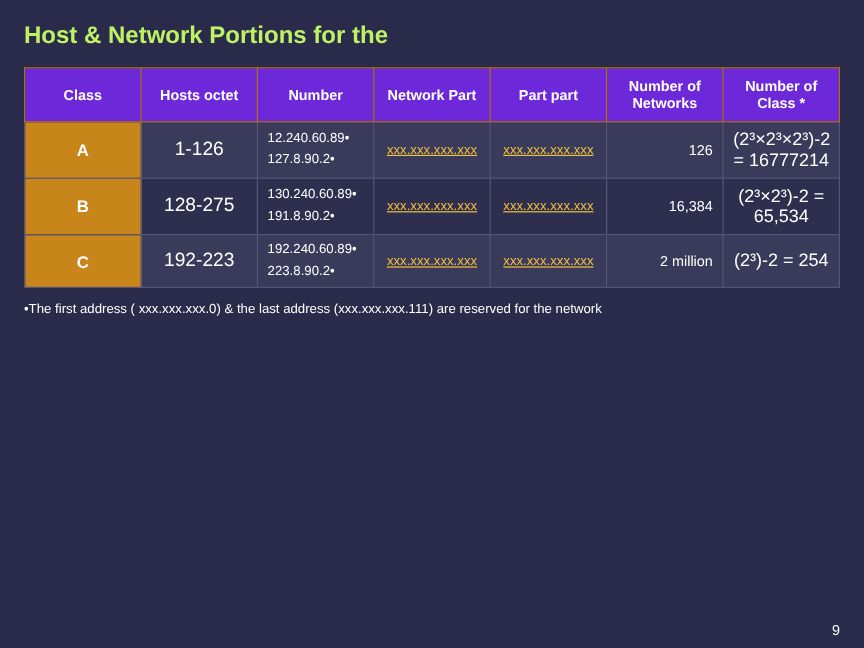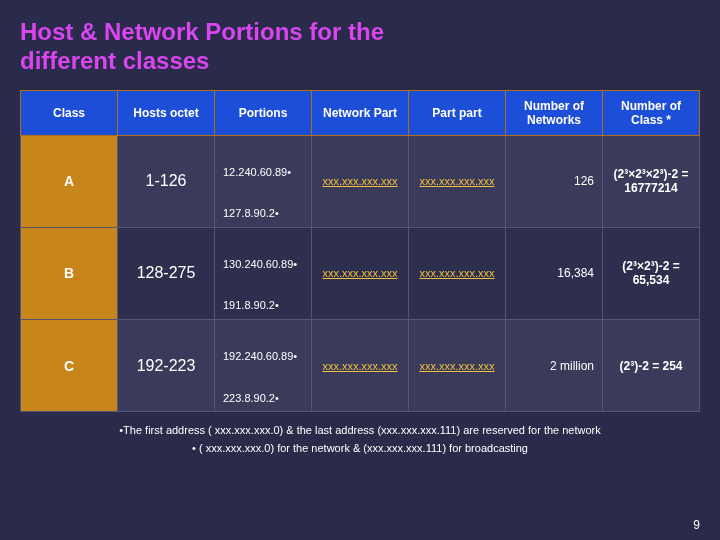--- a/index.html
+++ b/index.html
@@ -15,35 +15,35 @@
     .page {
       width: 720px;
       height: 540px;
       background: #2a2a4a;
       padding: 18px 20px 10px 20px;
       display: flex;
       flex-direction: column;
     }
 
     .title {
-      color: #d946ef;
-      font-size: 24px;
+      color: #bef264;
+      font-size: 20px;
       font-weight: bold;
       line-height: 1.2;
       margin-bottom: 14px;
     }
 
     table {
       width: 100%;
       border-collapse: collapse;
       table-layout: fixed;
     }
 
     thead tr {
-      background: #1d4ed8;
+      background: #6d28d9;
     }
 
     thead th {
       color: white;
       font-size: 12px;
       font-weight: bold;
       padding: 8px 6px;
       text-align: center;
       border: 1px solid #b07010;
       vertical-align: middle;
@@ -92,61 +92,57 @@
       text-decoration: underline;
       font-size: 11px;
     }
 
     td.num-networks {
       font-size: 12px;
       text-align: right;
     }
 
     td.num-hosts {
-      font-size: 12px;
-      font-weight: bold;
+      font-size: 15px;
     }
 
     .footer-notes {
       color: white;
       font-size: 11px;
       margin-top: 10px;
       line-height: 1.6;
-      text-align: center;
     }
 
     .page-number {
       position: absolute;
       bottom: 8px;
       right: 20px;
       color: white;
       font-size: 12px;
     }
 
     .example-line {
       display: block;
       line-height: 1.6;
-      margin-top: 24px;
     }
   </style>
 </head>
 <body>
 
 <div class="page">
   <div class="title">
     <span>Host &amp; Network Portions for the</span><br>
-    <span>different classes</span>
   </div>
 
   <table>
     <thead>
       <tr>
         <th>Class</th>
         <th>Hosts octet</th>
-        <th>Portions</th>
+        <th>Number</th>
         <th>Network Part</th>
         <th>Part part</th>
         <th>Number of Networks</th>
         <th>Number of Class *</th>
       </tr>
     </thead>
     <tbody>
 
       <tr>
         <td class="class-cell">A</td>
@@ -184,17 +180,16 @@
         <td class="network-part">xxx.xxx.xxx.xxx</td>
         <td class="host-part">xxx.xxx.xxx.xxx</td>
         <td class="num-networks">2 million</td>
         <td class="num-hosts">(2³)-2 = 254</td>
       </tr>
     </tbody>
   </table>
 
   <div class="footer-notes">
     <div>•The first address ( xxx.xxx.xxx.0) &amp; the last address (xxx.xxx.xxx.111) are reserved for the network</div>
-    <div>• ( xxx.xxx.xxx.0) for the network &amp; (xxx.xxx.xxx.111)  for broadcasting</div>
   </div>
 </div>
 
 <div class="page-number">9</div>
 
 </body></html>

